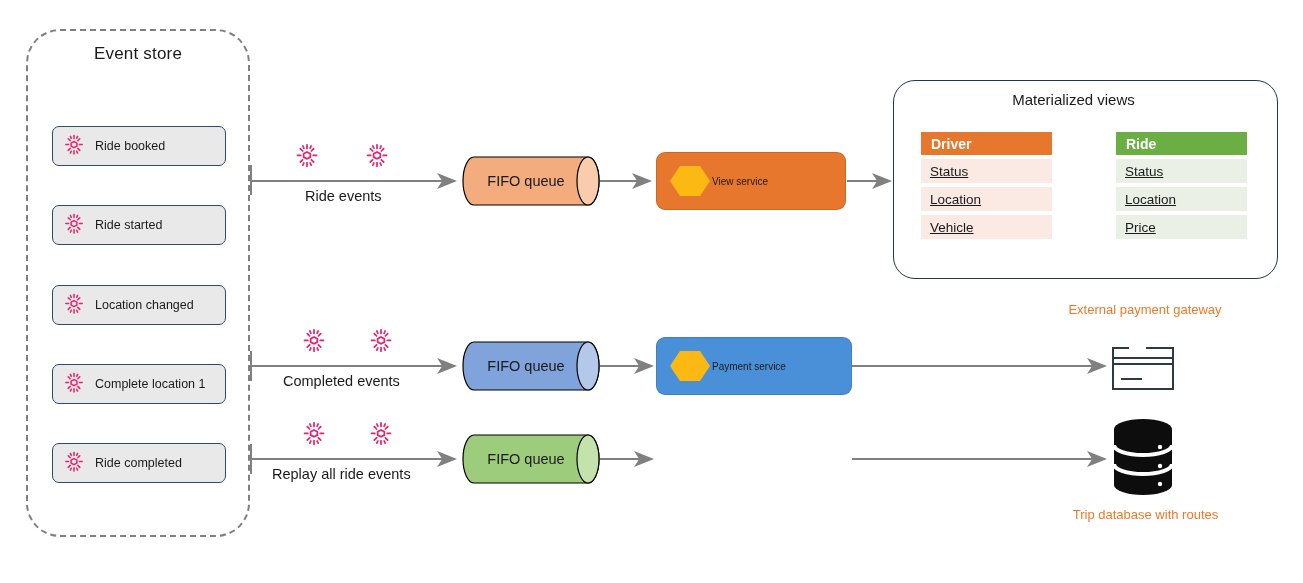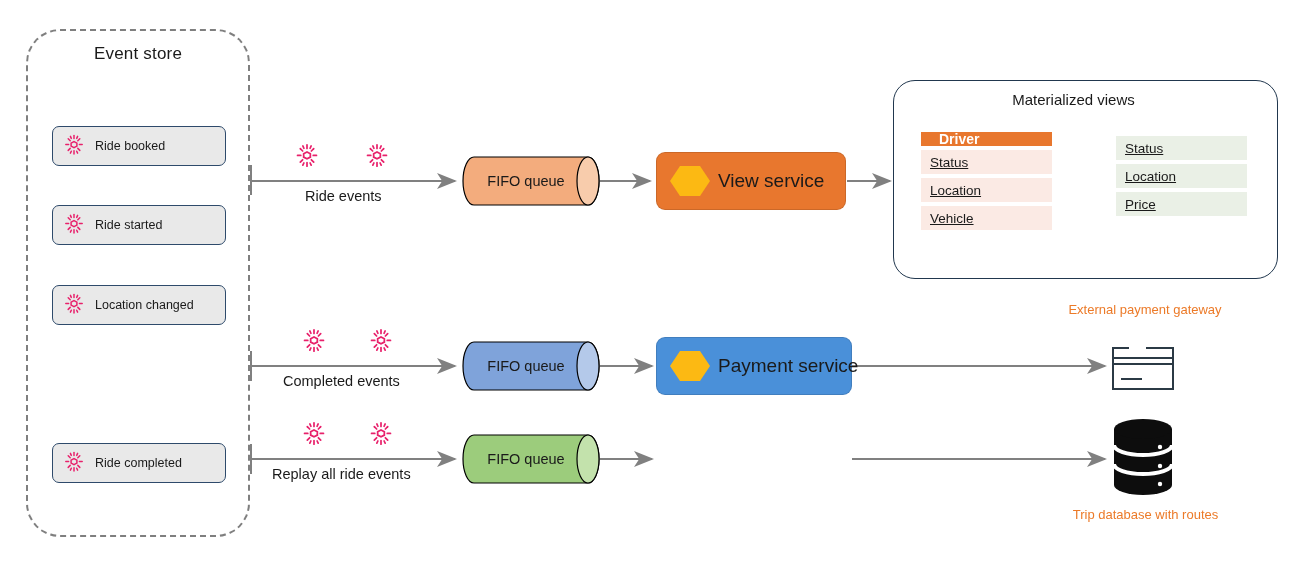--- a/index.html
+++ b/index.html
@@ -92,23 +92,23 @@
   .service-box {
     height: 58px;
     border-radius: 9px;
     box-sizing: border-box;
     display: flex;
     align-items: center;
     padding-left: 12px;
     border: 1px solid rgba(0,0,0,.12);
   }
   .service-box .svc-label {
-    font-size: 19px;
-    color: #1a1a1a;
-    margin-left: 7px;
+    font-size: 10px;
+    color: #1a1a1a;
+    margin-left: 1px;
     white-space: nowrap;
     text-align: right;
   }
   .hexicon { width: 42px; height: 40px; flex: 0 0 42px; display:block; }
 
   
   #mviews-panel {
     left: 893px;
     top: 80px;
     width: 385px;
@@ -121,24 +121,24 @@
   #mviews-title {
     left: 881px;
     top: 91px;
     width: 385px;
     text-align: center;
     font-size: 15px;
     color: #1a1a1a;
   }
   .mv-table { width: 131px; }
   .mv-head {
-    height: 14px;
+    height: 23px;
     display: flex;
     align-items: center;
-    padding-left: 18px;
+    padding-left: 10px;
     box-sizing: border-box;
     font-size: 14px;
     font-weight: bold;
     color: #ffffff;
   }
   .mv-row {
     height: 24px;
     display: flex;
     align-items: center;
     padding-left: 9px;
@@ -247,20 +247,40 @@
           <line x1="9.2" y1="15.4" x2="7.2" y2="17.4"></line>
         <line x1="9.4" y1="3.4" x2="10.3" y2="5.4"></line>
           <line x1="16.6" y1="3.4" x2="15.7" y2="5.4"></line>
         <line x1="10.3" y1="18.2" x2="9.4" y2="20.1"></line>
           <line x1="15.7" y1="18.2" x2="16.6" y2="20.1"></line>
       </g>
     </svg>
     <span class="ev-label">Location changed</span>
   </div>
 
+  <div class="abs event-card" style="top:364px">
+    <svg class="ev-icon" viewBox="0 0 26 26" xmlns="http://www.w3.org/2000/svg">
+      <g stroke="#E8216B" stroke-width="1.5" stroke-linecap="round" fill="none">
+        <path d="M10.1 10.1 L13 8.6 L15.9 10.1 L15.9 13.1 L13 14.6 L10.1 13.1 Z"></path>
+        <line x1="13" y1="2.4" x2="13" y2="5.6"></line>
+          <line x1="13" y1="17.8" x2="13" y2="21"></line>
+        <line x1="4.8" y1="11.6" x2="7.6" y2="11.6"></line>
+          <line x1="18.4" y1="11.6" x2="21.2" y2="11.6"></line>
+        <line x1="7.2" y1="5.8" x2="9.2" y2="7.8"></line>
+          <line x1="16.8" y1="15.4" x2="18.8" y2="17.4"></line>
+        <line x1="18.8" y1="5.8" x2="16.8" y2="7.8"></line>
+          <line x1="9.2" y1="15.4" x2="7.2" y2="17.4"></line>
+        <line x1="9.4" y1="3.4" x2="10.3" y2="5.4"></line>
+          <line x1="16.6" y1="3.4" x2="15.7" y2="5.4"></line>
+        <line x1="10.3" y1="18.2" x2="9.4" y2="20.1"></line>
+          <line x1="15.7" y1="18.2" x2="16.6" y2="20.1"></line>
+      </g>
+    </svg>
+    <span class="ev-label">Complete location 1</span>
+  </div>
 
   <div class="abs event-card" style="top:443px">
     <svg class="ev-icon" viewBox="0 0 26 26" xmlns="http://www.w3.org/2000/svg">
       <g stroke="#E8216B" stroke-width="1.5" stroke-linecap="round" fill="none">
         <path d="M10.1 10.1 L13 8.6 L15.9 10.1 L15.9 13.1 L13 14.6 L10.1 13.1 Z"></path>
         <line x1="13" y1="2.4" x2="13" y2="5.6"></line>
           <line x1="13" y1="17.8" x2="13" y2="21"></line>
         <line x1="4.8" y1="11.6" x2="7.6" y2="11.6"></line>
           <line x1="18.4" y1="11.6" x2="21.2" y2="11.6"></line>
         <line x1="7.2" y1="5.8" x2="9.2" y2="7.8"></line>
@@ -331,20 +351,21 @@
   <div id="mviews-title" class="abs">Materialized views</div>
 
   <div class="abs mv-table" style="left:921px; top:132px">
     <div class="mv-head" style="background:#E8772E">Driver</div>
     <div class="mv-row" style="background:#FBEAE4">Status</div>
     <div class="mv-row" style="background:#FBEAE4">Location</div>
     <div class="mv-row" style="background:#FBEAE4">Vehicle</div>
   </div>
 
   <div class="abs mv-table" style="left:1116px; top:132px">
+    <div class="mv-head" style="background:#6AAE44">Ride</div>
     <div class="mv-row" style="background:#EAF0E6">Status</div>
     <div class="mv-row" style="background:#EAF0E6">Location</div>
     <div class="mv-row" style="background:#EAF0E6">Price</div>
   </div>
 
   <svg class="abs" style="left:299px; top:327px; width:30px; height:30px" viewBox="0 0 26 26" xmlns="http://www.w3.org/2000/svg">
     <g stroke="#E8216B" stroke-width="1.5" stroke-linecap="round" fill="none">
       <path d="M10.1 10.1 L13 8.6 L15.9 10.1 L15.9 13.1 L13 14.6 L10.1 13.1 Z"></path>
       <line x1="13" y1="2.4" x2="13" y2="5.6"></line>
         <line x1="13" y1="17.8" x2="13" y2="21"></line>

